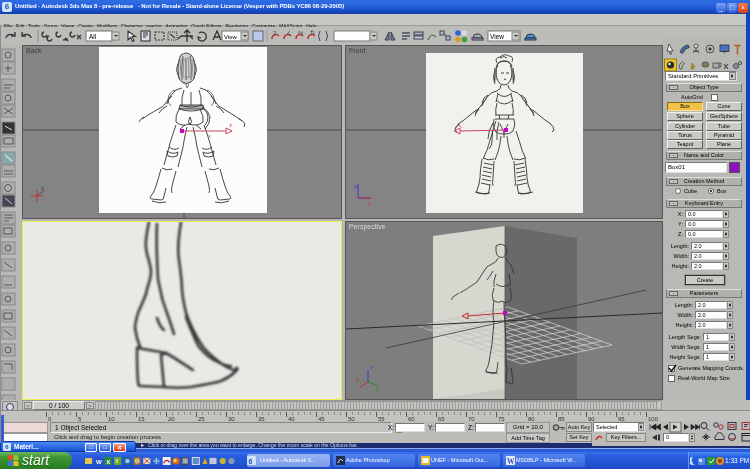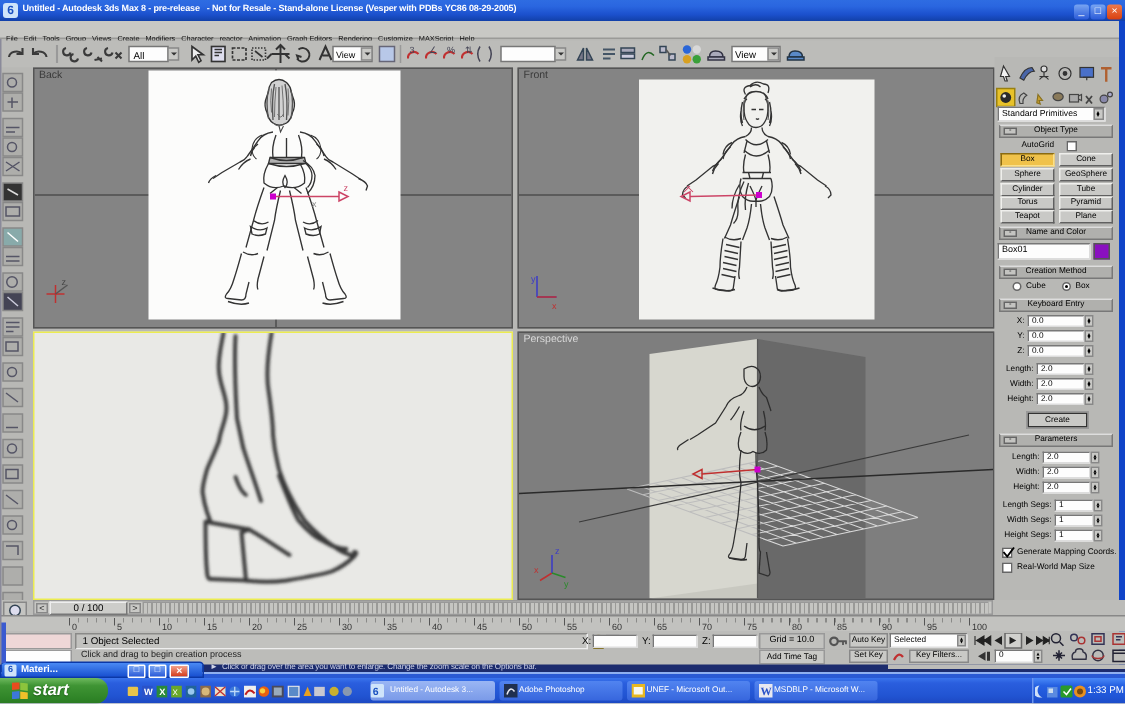--- a/index.html
+++ b/index.html
@@ -40,21 +40,21 @@
 #rpanel .spin{font-size:5.5px}
 
 #slider{left:0;top:400px;width:750px;height:10px;background:#bcbcb9}
 #ruler{left:0;top:410px;width:750px;height:11px;background:#c2c2bf;border-top:1px solid #888}
 #statusA{left:0;top:421px;width:750px;height:12px;background:#bcbcb9}
 #statusB{left:0;top:433px;width:750px;height:10px;background:#bcbcb9}
 #tipband{left:0;top:443px;width:750px;height:5px;background:#1c2c6e}
 #frameband{left:0;top:448px;width:750px;height:4px;background:linear-gradient(180deg,#8fb0f0 0 35%,#2a5ad4 35% 100%)}
 
 #taskbar{left:0;top:452px;width:750px;height:17px;background:linear-gradient(180deg,#3a74ec 0%,#2a5ede 20%,#2154d2 70%,#1c48c2 100%)}
-#startbtn{position:absolute;left:0;top:0;width:72px;height:17px;background:linear-gradient(180deg,#6fba5f 0%,#3f9434 30%,#2f8427 80%,#2a7a22 100%);border-radius:0 8px 8px 0;color:#fff;font-size:11px;font-weight:bold;font-style:italic;line-height:17px;text-shadow:0 1px 1px #1a5a14}
+#startbtn{position:absolute;left:0;top:0;width:72px;height:17px;background:linear-gradient(180deg,#6fba5f 0%,#3f9434 30%,#2f8427 80%,#2a7a22 100%);border-radius:0 8px 8px 0;color:#fff;font-size:14px;font-weight:normal;font-style:italic;line-height:17px;text-shadow:0 1px 1px #1a5a14}
 .task{position:absolute;top:2px;height:13px;background:linear-gradient(180deg,#5184f0,#3766dd);border-radius:2px;color:#fff;font-size:5.5px;line-height:13px;padding-left:13px;overflow:hidden}
 </style></head><body>
 <div id="s">
 
   <div class="abs" id="title">
     <div class="abs" style="left:2px;top:2px;width:10px;height:10px;background:#cfe4fa;border-radius:2px;font-size:8px;color:#1a50c0;text-align:center;line-height:10px;font-weight:bold">6</div>
     <div class="tx t">Untitled - Autodesk 3ds Max 8 - pre-release&nbsp;&nbsp; - Not for Resale - Stand-alone License (Vesper with PDBs YC86 08-29-2005)</div>
     <div class="wbtn" style="right:24px;background:linear-gradient(180deg,#79a5f2,#2a5ad8)">_</div>
     <div class="wbtn" style="right:13px;background:linear-gradient(180deg,#79a5f2,#2a5ad8)">□</div>
     <div class="wbtn" style="right:2px;background:linear-gradient(180deg,#f07a4a,#d84010)">×</div>

